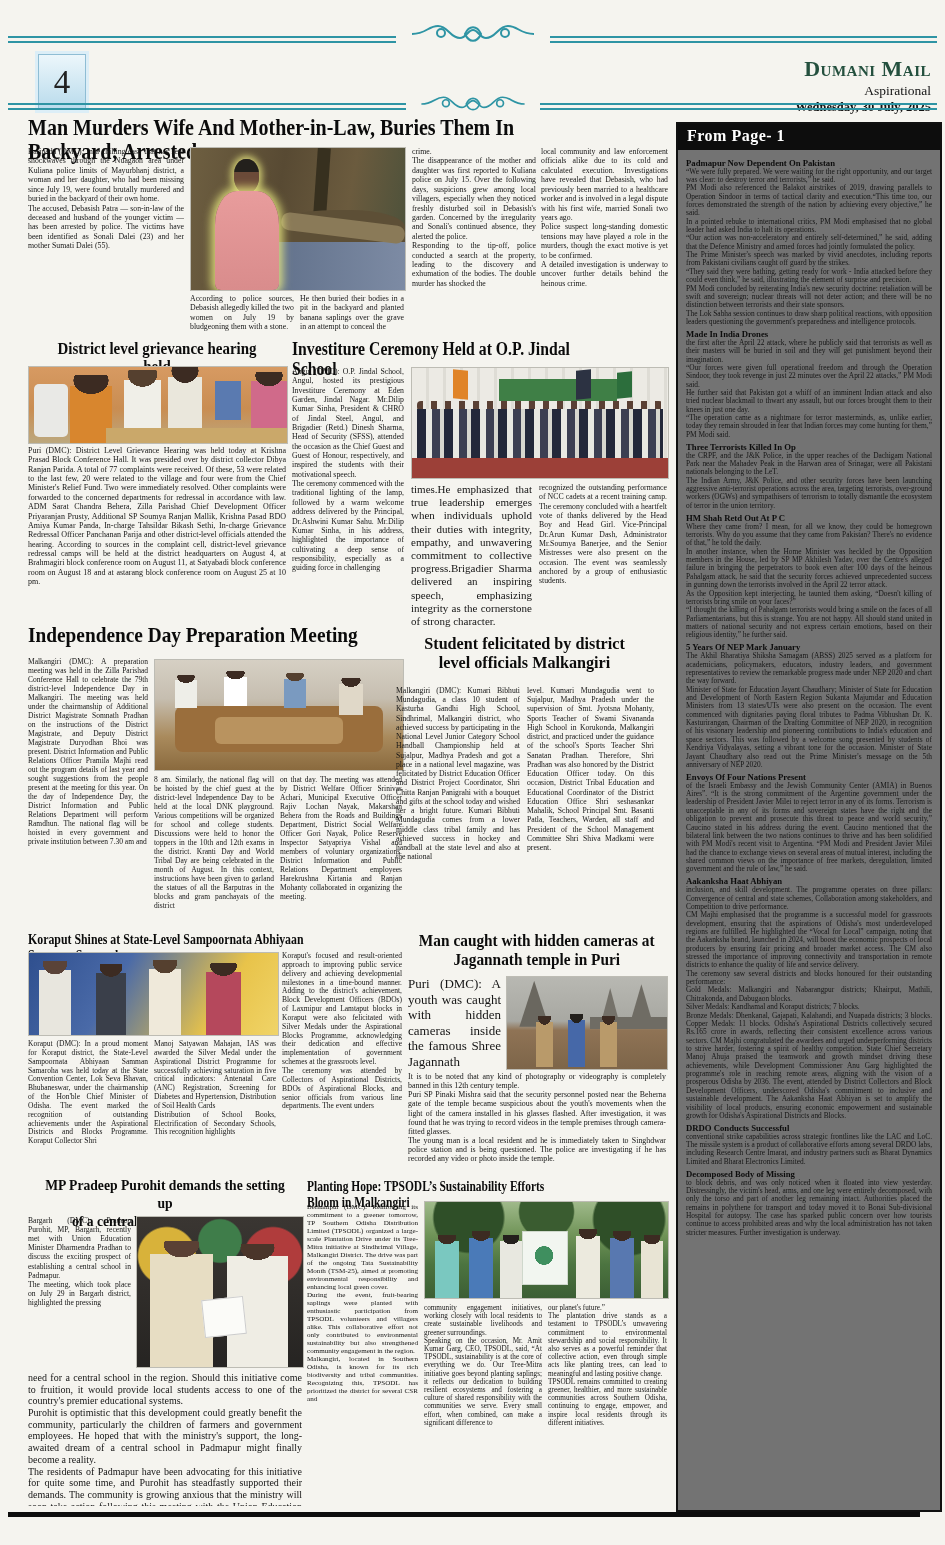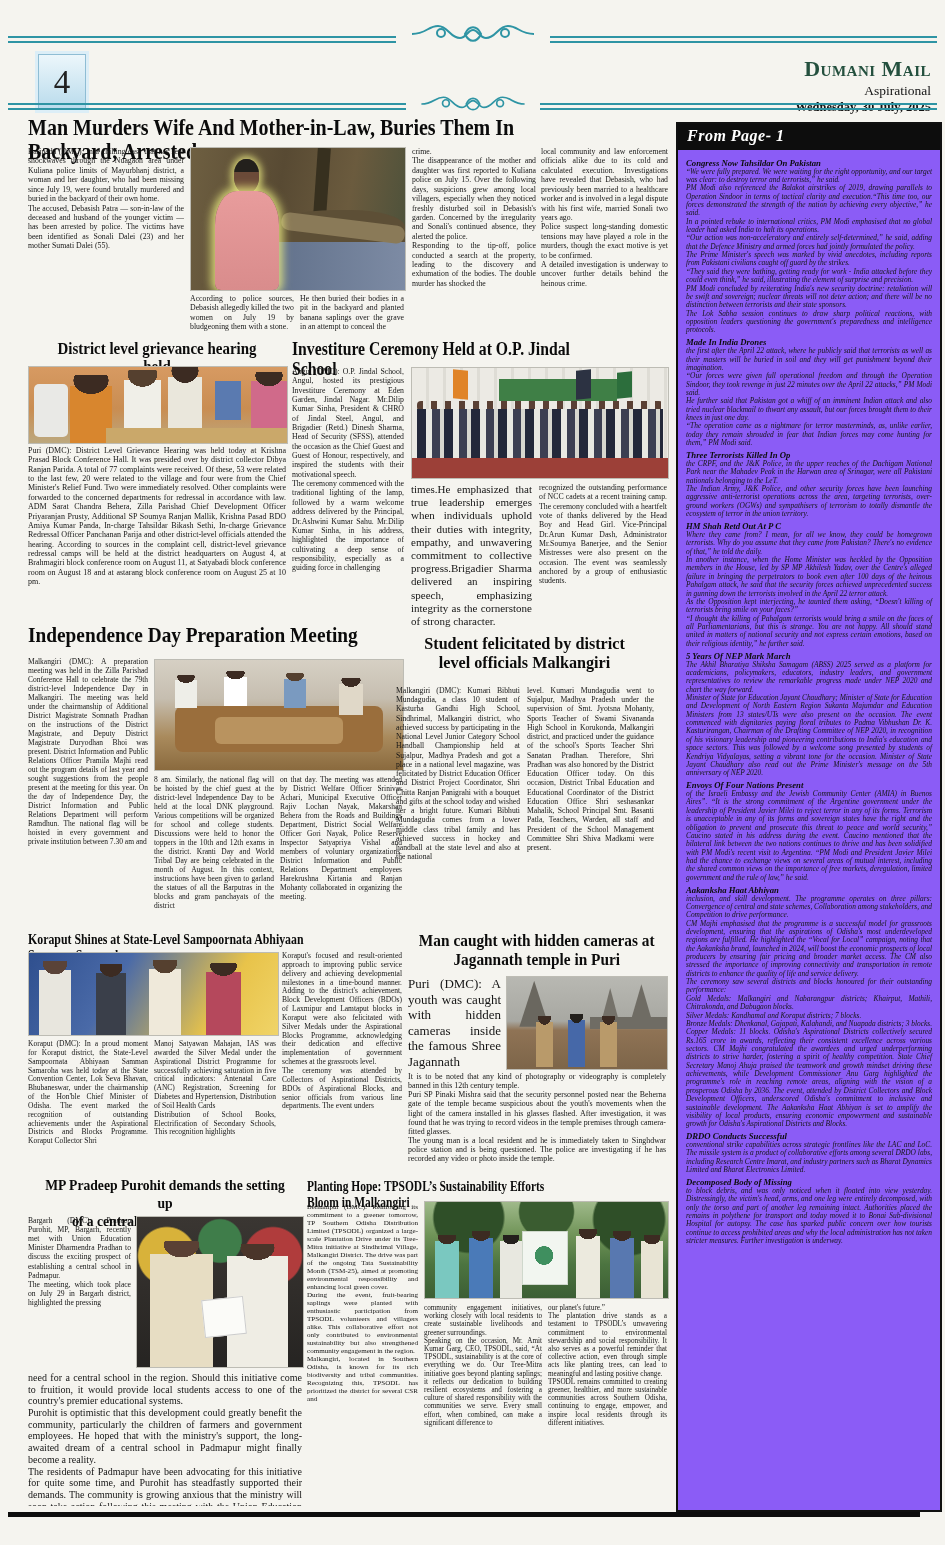--- a/index.html
+++ b/index.html
@@ -22,21 +22,21 @@
   .art{position:absolute;}
   .hl{font-weight:bold;color:#0b0b0b;line-height:1.06;white-space:pre-line;}
   .hl>span{display:inline-block;white-space:pre-line;transform-origin:0 50%;}
   .center{text-align:center;}
   .center>span{transform-origin:50% 50%;}
   .col{position:absolute;text-align:justify;white-space:pre-line;overflow:hidden;color:#151515;}
   .ph{position:absolute;overflow:hidden;border:1px solid #bdbcb4;}
   .ph span{position:absolute;}
   
   .fp1{position:absolute;left:676px;top:122px;width:262px;height:1386px;
-       border:2px solid #101010;background:#8b5cf6;overflow:hidden;font-style:italic;}
+       border:2px solid #101010;background:#737373;overflow:hidden;}
   .fp1-head{background:#0d0d0d;color:#ffffff;font-weight:bold;font-size:16px;
             padding:3px 9px 5px;letter-spacing:.5px;}
   .fp1-body{padding:5px 8px 4px;}
   .fp1-body h4{font-size:8.7px;margin:2.5px 0 0;font-weight:bold;color:#0c0c0c;}
   .fp1-body p{font-size:7.4px;line-height:1.13;margin:0;text-align:justify;
               white-space:pre-line;color:#151515;}
   .bottom-rule{position:absolute;left:8px;top:1512px;width:912px;height:5px;background:#0d0d0d;}
 </style>
 </head>
 <body>
@@ -212,21 +212,21 @@
     <div class="col" style="left:117px;top:126px;width:118px;height:202px;font-size:7.2px;line-height:1.14">community engagement initiatives, working closely with local residents to create sustainable livelihoods and greener surroundings.
 Speaking on the occasion, Mr. Amit Kumar Garg, CEO, TPSODL, said, “At TPSODL, sustainability is at the core of everything we do. Our Tree-Mitra initiative goes beyond planting saplings; it reflects our dedication to building resilient ecosystems and fostering a culture of shared responsibility with the communities we serve. Every small effort, when combined, can make a significant difference to</div>
     <div class="col" style="left:241px;top:126px;width:119px;height:202px;font-size:7.2px;line-height:1.14">our planet's future.”
 The plantation drive stands as a testament to TPSODL’s unwavering commitment to environmental stewardship and social responsibility. It also serves as a powerful reminder that collective action, even through simple acts like planting trees, can lead to meaningful and lasting positive change.
 TPSODL remains committed to creating greener, healthier, and more sustainable communities across Southern Odisha, continuing to engage, empower, and inspire local residents through its different initiatives.</div>
   </section>
 
   <aside class="fp1">
     <div class="fp1-head">From Page- 1</div>
     <div class="fp1-body">
-      <h4>Congress Now Tahsildar On Pakistan</h4>
+      <h4>Padmapur Now Dependent On Pakistan</h4>
       <p>“We were fully prepared. We were waiting for the right opportunity, and our target was clear: to destroy terror and terrorists,” he said.
 PM Modi also referenced the Balakot airstrikes of 2019, drawing parallels to Operation Sindoor in terms of tactical clarity and execution.“This time too, our forces demonstrated the strength of the nation by achieving every objective,” he said.
 In a pointed rebuke to international critics, PM Modi emphasised that no global leader had asked India to halt its operations.
 “Our action was non-acceleratory and entirely self-determined,” he said, adding that the Defence Ministry and armed forces had jointly formulated the policy.
 The Prime Minister's speech was marked by vivid anecdotes, including reports from Pakistani civilians caught off guard by the strikes.
 “They said they were bathing, getting ready for work - India attacked before they could even think,” he said, illustrating the element of surprise and precision.
 PM Modi concluded by reiterating India's new security doctrine: retaliation will be swift and sovereign; nuclear threats will not deter action; and there will be no distinction between terrorists and their state sponsors.
 The Lok Sabha session continues to draw sharp political reactions, with opposition leaders questioning the government's preparedness and intelligence protocols.</p>
       <h4>Made In India Drones</h4>
       <p>the first after the April 22 attack, where he publicly said that terrorists as well as their masters will be buried in soil and they will get punishment beyond their imagination.
@@ -234,21 +234,21 @@
 He further said that Pakistan got a whiff of an imminent Indian attack and also tried nuclear blackmail to thwart any assault, but our forces brought them to their knees in just one day.
 “The operation came as a nightmare for terror masterminds, as, unlike earlier, today they remain shrouded in fear that Indian forces may come hunting for them,” PM Modi said.</p>
       <h4>Three Terrorists Killed In Op</h4>
       <p>the CRPF, and the J&amp;K Police, in the upper reaches of the Dachigam National Park near the Mahadev Peak in the Harwan area of Srinagar, were all Pakistani nationals belonging to the LeT.
 The Indian Army, J&amp;K Police, and other security forces have been launching aggressive anti-terrorist operations across the area, targeting terrorists, over-ground workers (OGWs) and sympathisers of terrorism to totally dismantle the ecosystem of terror in the union territory.</p>
       <h4>HM Shah Retd Out At P C</h4>
       <p>Where they came from? I mean, for all we know, they could be homegrown terrorists. Why do you assume that they came from Pakistan? There's no evidence of that,” he told the daily.
 In another instance, when the Home Minister was heckled by the Opposition members in the House, led by SP MP Akhilesh Yadav, over the Centre's alleged failure in bringing the perpetrators to book even after 100 days of the heinous Pahalgam attack, he said that the security forces achieved unprecedented success in gunning down the terrorists involved in the April 22 terror attack.
 As the Opposition kept interjecting, he taunted them asking, “Doesn't killing of terrorists bring smile on your faces?”
 “I thought the killing of Pahalgam terrorists would bring a smile on the faces of all Parliamentarians, but this is strange. You are not happy. All should stand united in matters of national security and not express certain emotions, based on their religious identity,” he further said.</p>
-      <h4>5 Years Of NEP Mark March</h4>
+      <h4>5 Years Of NEP Mark January</h4>
       <p>The Akhil Bharatiya Shiksha Samagam (ABSS) 2025 served as a platform for academicians, policymakers, educators, industry leaders, and government representatives to review the remarkable progress made under NEP 2020 and chart the way forward.
 Minister of State for Education Jayant Chaudhary; Minister of State for Education and Development of North Eastern Region Sukanta Majumdar and Education Ministers from 13 states/UTs were also present on the occasion. The event commenced with dignitaries paying floral tributes to Padma Vibhushan Dr. K. Kasturirangan, Chairman of the Drafting Committee of NEP 2020, in recognition of his visionary leadership and pioneering contributions to India's education and space sectors. This was followed by a welcome song presented by students of Kendriya Vidyalayas, setting a vibrant tone for the occasion. Minister of State Jayant Chaudhary also read out the Prime Minister's message on the 5th anniversary of NEP 2020.</p>
       <h4>Envoys Of Four Nations Present</h4>
       <p>of the Israeli Embassy and the Jewish Community Center (AMIA) in Buenos Aires”. “It is the strong commitment of the Argentine government under the leadership of President Javier Milei to reject terror in any of its forms. Terrorism is unacceptable in any of its forms and sovereign states have the right and the obligation to prevent and prosecute this threat to peace and world security,” Caucino stated in his address during the event. Caucino mentioned that the bilateral link between the two nations continues to thrive and has been solidified with PM Modi's recent visit to Argentina. “PM Modi and President Javier Milei had the chance to exchange views on several areas of mutual interest, including the shared common views on the importance of free markets, deregulation, limited government and the rule of law,” he said.</p>
       <h4>Aakanksha Haat Abhiyan</h4>
       <p>inclusion, and skill development. The programme operates on three pillars: Convergence of central and state schemes, Collaboration among stakeholders, and Competition to drive performance.
 CM Majhi emphasised that the programme is a successful model for grassroots development, ensuring that the aspirations of Odisha's most underdeveloped regions are fulfilled. He highlighted the “Vocal for Local” campaign, noting that the Aakanksha brand, launched in 2024, will boost the economic prospects of local producers by ensuring fair pricing and broader market access. The CM also stressed the importance of improving connectivity and transportation in remote districts to enhance the quality of life and service delivery.
 The ceremony saw several districts and blocks honoured for their outstanding performance:
 Gold Medals: Malkangiri and Nabarangpur districts; Khairput, Mathili, Chitrakonda, and Dabugaon blocks.
 Silver Medals: Kandhamal and Koraput districts; 7 blocks.

